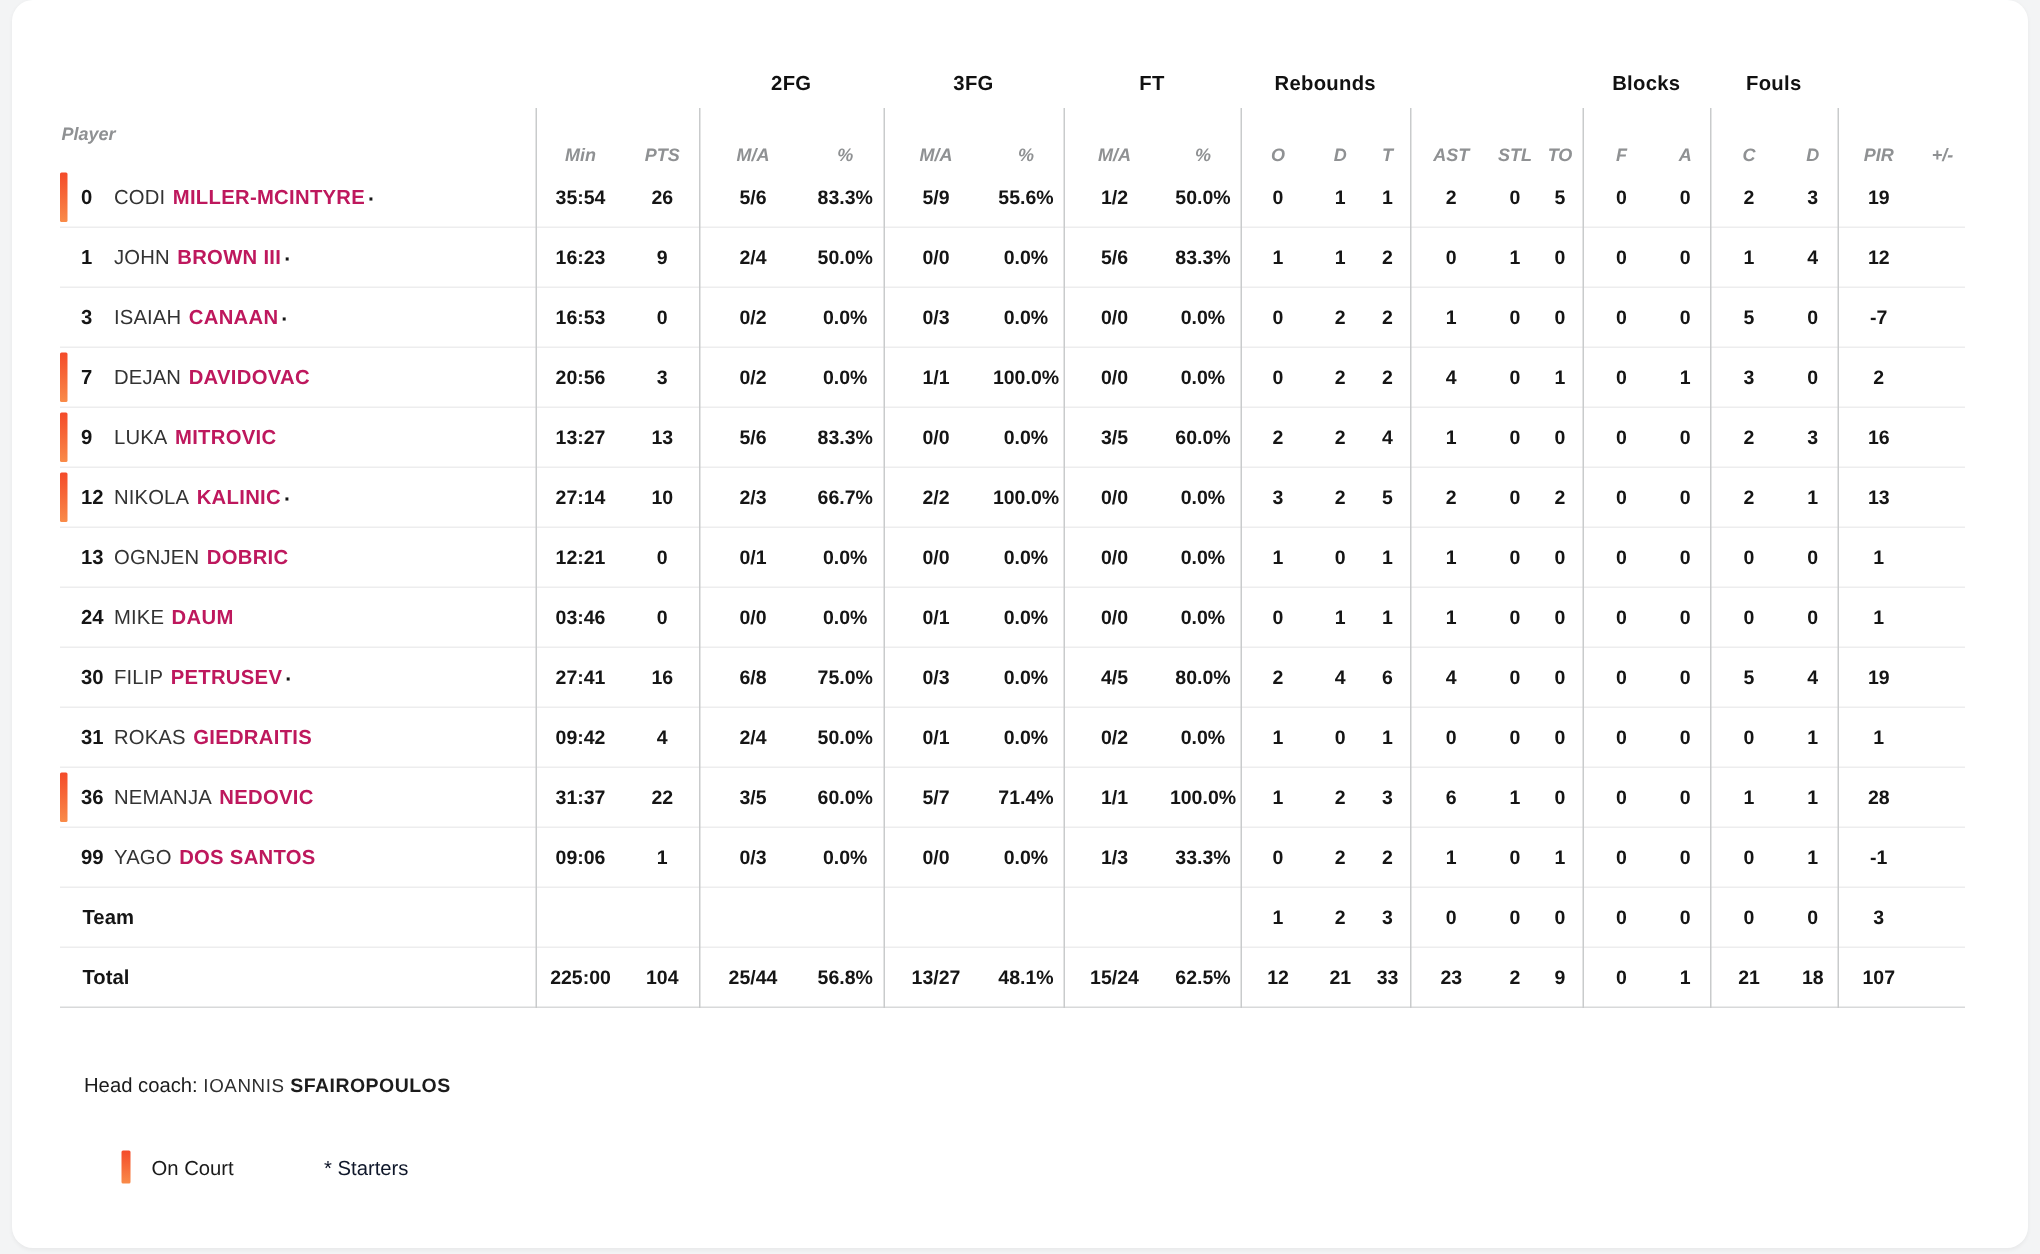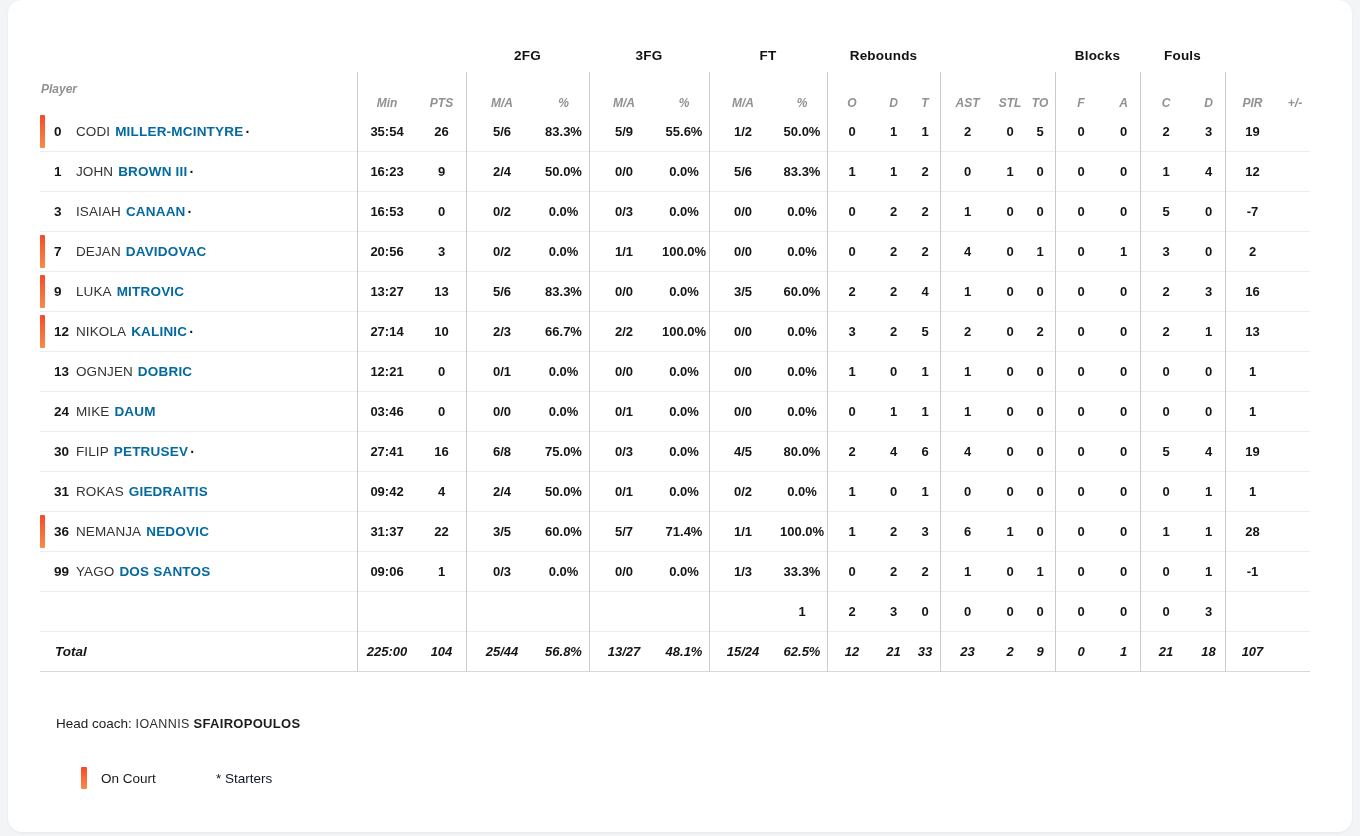--- a/index.html
+++ b/index.html
@@ -30,28 +30,28 @@
   .gft{grid-column:8 / span 2;}
   .greb{grid-column:10 / span 3;text-align:center;}
   .gblk{grid-column:16 / span 2;}
   .gfls{grid-column:18 / span 2;}
   
   .hsubs{height:38px;font-style:italic;}
   .sh{align-self:end;padding-bottom:2px;text-align:center;font-size:12px;font-weight:700;color:#8f9193;}
   .phdr{align-self:start;padding-top:8px;padding-left:1px;text-align:left;font-size:12px;font-weight:700;color:#8f9193;}
   
   .row{height:40px;align-items:center;border-bottom:1px solid #ededee;}
-  .row.total{border-bottom:1px solid #d8d9da;font-style:italic;}
+  .row.total{border-bottom:1px solid #d8d9da;}
   .cell.stat{text-align:center;font-size:13px;font-weight:700;color:#151515;}
   .pcell{position:relative;display:flex;align-items:center;height:100%;padding-left:14px;}
   .oncourt{position:absolute;left:0;top:3px;bottom:3px;width:5px;border-radius:1px;
     background:linear-gradient(180deg,var(--accent-top),var(--accent-bottom));}
   .jersey{display:inline-block;width:22px;font-size:13.5px;font-weight:700;color:#151515;}
   .fname{font-size:13.5px;font-weight:400;color:#333;margin-right:5px;letter-spacing:.1px;}
-  .lname{font-size:13.5px;font-weight:700;color:#0369a1;letter-spacing:.2px;}
+  .lname{font-size:13.5px;font-weight:700;color:#be185d;letter-spacing:.2px;}
   .smark{font-size:14px;font-weight:700;color:#151515;margin-left:2px;}
   .rowlabel{font-size:13.5px;font-weight:700;color:#151515;padding-left:1px;}
   
   .vd{position:absolute;top:72px;height:600px;width:1px;background:#c9cbcc;}
   
   .coach{margin:44px 0 0 48px;font-size:13.5px;color:#1c1c1c;}
   .coach-label{font-weight:400;}
   .coach-first{font-weight:400;font-size:12.5px;color:#2e2e2e;letter-spacing:.4px;}
   .coach-last{font-weight:700;font-size:13px;letter-spacing:.3px;margin-top:28px;}
   .legend{display:flex;align-items:center;margin:36px 0 0 48px;font-size:13.5px;color:#1a1a1a;padding-left:25px;}
@@ -428,20 +428,23 @@
           <div class="cell stat">0</div>
           <div class="cell stat">1</div>
           <div class="cell stat">0</div>
           <div class="cell stat">0</div>
           <div class="cell stat">0</div>
           <div class="cell stat">1</div>
           <div class="cell stat">-1</div>
           <div class="cell stat"></div>
         </div>
         <div class="grid row team">
+          <div class="pcell">
+            <span class="rowlabel">Team</span>
+          </div>
           <div class="cell stat"></div>
           <div class="cell stat"></div>
           <div class="cell stat"></div>
           <div class="cell stat"></div>
           <div class="cell stat"></div>
           <div class="cell stat"></div>
           <div class="cell stat"></div>
           <div class="cell stat"></div>
           <div class="cell stat">1</div>
           <div class="cell stat">2</div>

